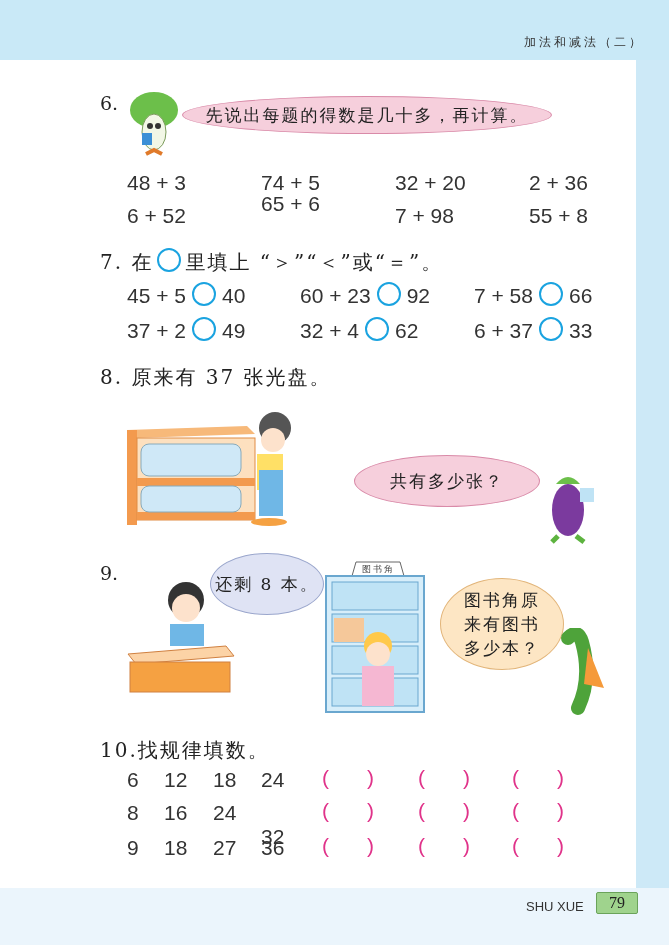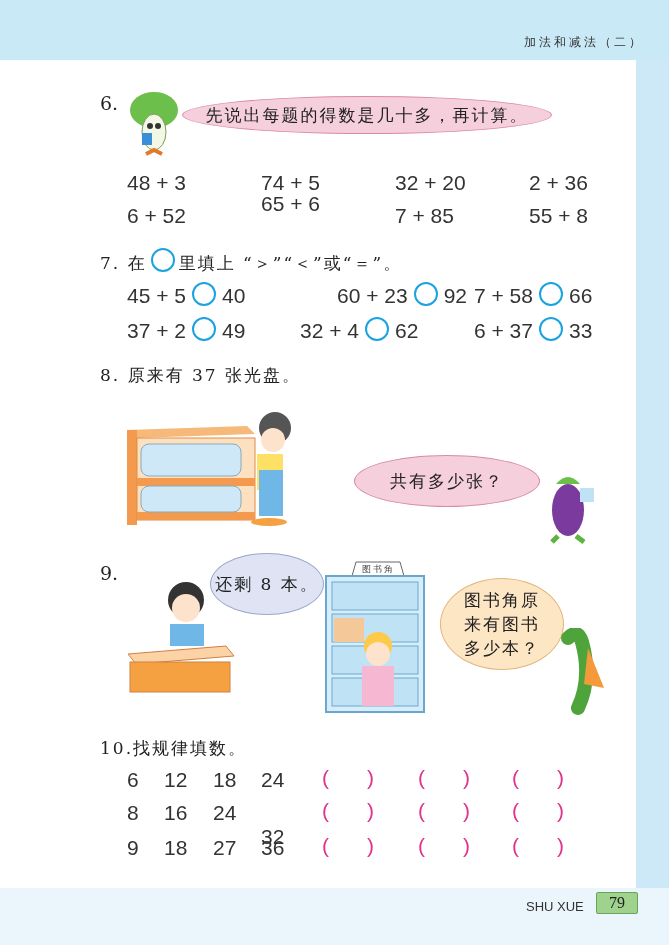--- a/index.html
+++ b/index.html
@@ -4,21 +4,21 @@
 <style>
   html,body{margin:0;padding:0;}
   body{width:669px;height:945px;position:relative;overflow:hidden;background:#c9e9f7;font-family:"DejaVu Serif","Liberation Serif",serif;color:#222;}
   .bottom-band{position:absolute;left:0;top:888px;width:669px;height:57px;background:#ebf5fc;}
   .right-band{position:absolute;left:636px;top:60px;width:33px;height:828px;background:#cde9f7;}
   .page{position:absolute;left:0;top:60px;width:636px;height:828px;background:#fff;}
   .header-title{position:absolute;right:25px;top:34px;font-size:12px;letter-spacing:3px;color:#333;}
   .footer-label{position:absolute;left:526px;top:899px;font-family:"Liberation Sans",sans-serif;font-size:13px;color:#333;}
   .page-num{position:absolute;left:596px;top:892px;width:40px;height:20px;background:#9fd38d;border:1px solid #6aa35a;border-radius:2px;font-family:Liberation Serif, serif;font-size:16px;text-align:center;line-height:19px;color:#222;}
   .qnum{position:absolute;font-size:19px;}
-  .qtext{position:absolute;font-size:17px;letter-spacing:2px;}
+  .qtext{position:absolute;font-size:20px;letter-spacing:2px;}
   .sans{font-family:"Liberation Sans",sans-serif;font-size:21px;color:#333;}
   .pos{position:absolute;white-space:nowrap;}
   .circle{display:inline-block;width:20px;height:20px;border:2px solid #1aa3e0;border-radius:50%;vertical-align:-3px;margin:0 6px;}
   .bubble{position:absolute;display:flex;align-items:center;justify-content:center;text-align:left;font-size:17px;letter-spacing:2px;line-height:24px;}
   .bubble-pink{background:#f6cfdc;border:1.5px solid #d98aa8;}
   .paren{color:#e0338a;font-family:"Liberation Sans",sans-serif;font-size:21px;}
   .char{position:absolute;}
 </style>
 </head>
 <body>
@@ -39,29 +39,29 @@
 </svg>
 <div class="bubble bubble-pink" style="left:182px;top:96px;width:368px;height:36px;border-radius:50%;">
   <span>先说出每题的得数是几十多，再计算。</span>
 </div>
 <div class="sans pos" style="left:127px;top:171px;">48 + 3</div>
 <div class="sans pos" style="left:261px;top:171px;">74 + 5</div>
 <div class="sans pos" style="left:395px;top:171px;">32 + 20</div>
 <div class="sans pos" style="left:529px;top:171px;">2 + 36</div>
 <div class="sans pos" style="left:127px;top:204px;">6 + 52</div>
 <div class="sans pos" style="left:261px;top:192px;">65 + 6</div>
-<div class="sans pos" style="left:395px;top:204px;">7 + 85</div>
+<div class="sans pos" style="left:395px;top:204px;">7 + 98</div>
 <div class="sans pos" style="left:529px;top:204px;">55 + 8</div>
 
 <div class="qtext pos" style="left:100px;top:248px;">
   <span>7.</span>
   <span>在</span><span class="circle" style="margin:0 4px;"></span><span>里填上 “＞”“＜”或“＝”。</span>
 </div>
 <div class="sans pos" style="left:127px;top:282px;"><span>45 + 5</span><span class="circle"></span><span>40</span></div>
-<div class="sans pos" style="left:300px;top:282px;margin-left:37px;"><span>60 + 23</span><span class="circle"></span><span>92</span></div>
+<div class="sans pos" style="left:300px;top:282px;"><span>60 + 23</span><span class="circle"></span><span>92</span></div>
 <div class="sans pos" style="left:474px;top:282px;"><span>7 + 58</span><span class="circle"></span><span>66</span></div>
 <div class="sans pos" style="left:127px;top:317px;"><span>37 + 2</span><span class="circle"></span><span>49</span></div>
 <div class="sans pos" style="left:300px;top:317px;"><span>32 + 4</span><span class="circle"></span><span>62</span></div>
 <div class="sans pos" style="left:474px;top:317px;"><span>6 + 37</span><span class="circle"></span><span>33</span></div>
 
 <div class="qtext pos" style="left:100px;top:364px;">
   <span>8.</span>
   <span>原来有 37 张光盘。</span>
 </div>
 <svg class="char" style="left:127px;top:400px;" width="180" height="130">

